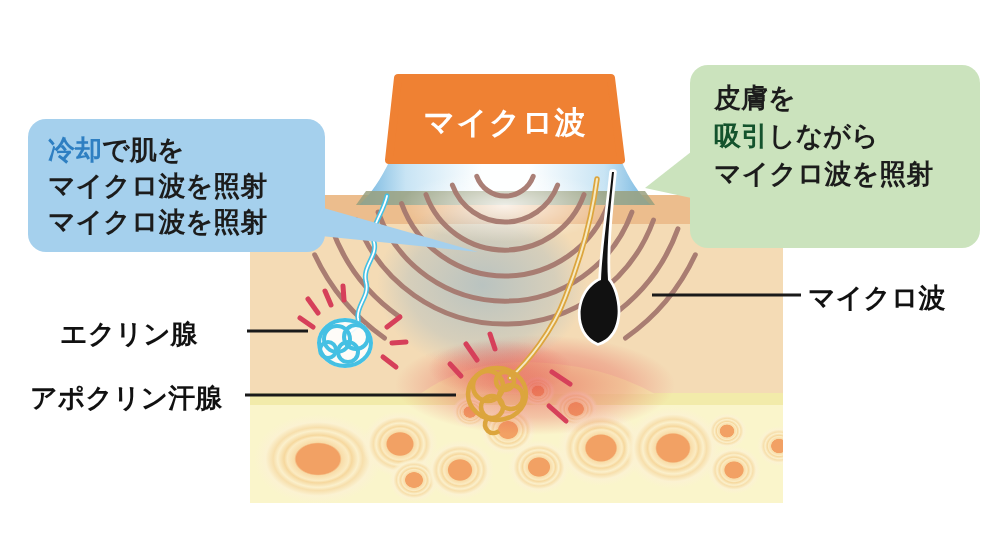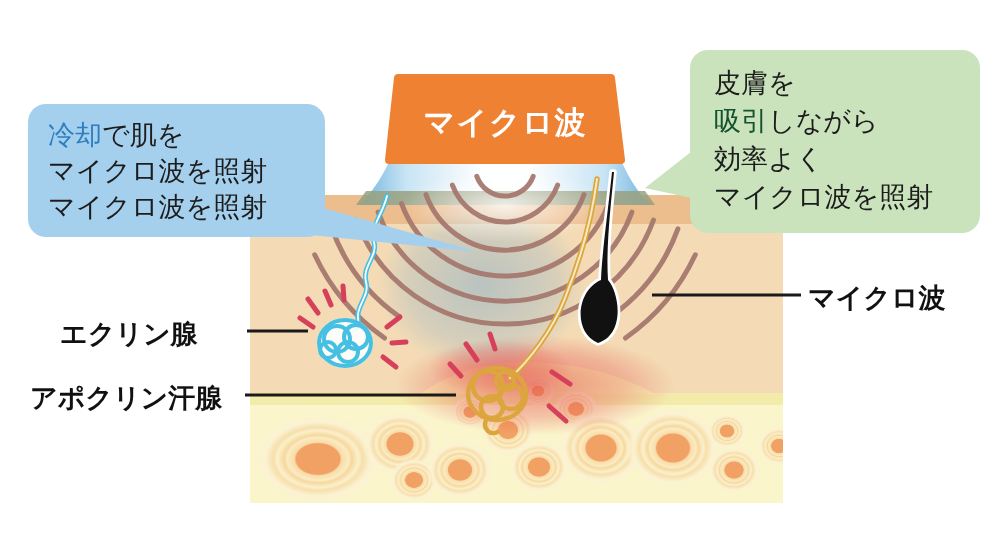--- a/index.html
+++ b/index.html
@@ -2,22 +2,23 @@
 <html><head>
 <meta charset="utf-8">
 <style>
   html,body{margin:0;padding:0;background:#fff;}
   .stage{
     position:relative;width:1000px;height:551px;background:#ffffff;overflow:hidden;
     font-family:"DejaVu Sans","Liberation Sans",sans-serif;
   }
   .stage svg{position:absolute;left:0;top:0;}
   .bubble{
-    position:absolute;border-radius:18px;font-weight:normal;color:#1c1c1c;
+    position:absolute;border-radius:18px;font-weight:bold;color:#1c1c1c;
     box-sizing:border-box;
+    margin-top:15px;
   }
   .bubble-blue{left:28px;top:104px;width:297px;height:133px;background:#a5d0ed;
     padding:13px 0 0 20px;font-size:27px;line-height:36px;}
   .bubble-green{left:690px;top:50px;width:290px;height:183px;background:#cbe3bd;
     padding:14px 0 0 24px;font-size:27px;line-height:38px;}
   .hl-blue{color:#2e7fc2;}
   .hl-green{color:#14532d;}
   .side-label{
     position:absolute;font-weight:bold;color:#111;font-size:27px;white-space:nowrap;
   }
@@ -187,21 +188,20 @@
 
 <div class="bubble bubble-blue">
   <div><span class="hl-blue">冷却</span><span>で肌を</span></div>
   <div>マイクロ波を照射</div>
   <div>マイクロ波を照射</div>
 </div>
 
 <div class="bubble bubble-green">
   <div>皮膚を</div>
   <div><span class="hl-green">吸引</span><span>しながら</span></div>
-  <div>効率よく</div>
   <div>マイクロ波を照射</div>
 </div>
 
 <div class="side-label lbl-eccrine">エクリン腺</div>
 <div class="side-label lbl-apocrine">アポクリン汗腺</div>
 <div class="side-label lbl-microwave">マイクロ波</div>
 
 </div>
 
 </body></html>

